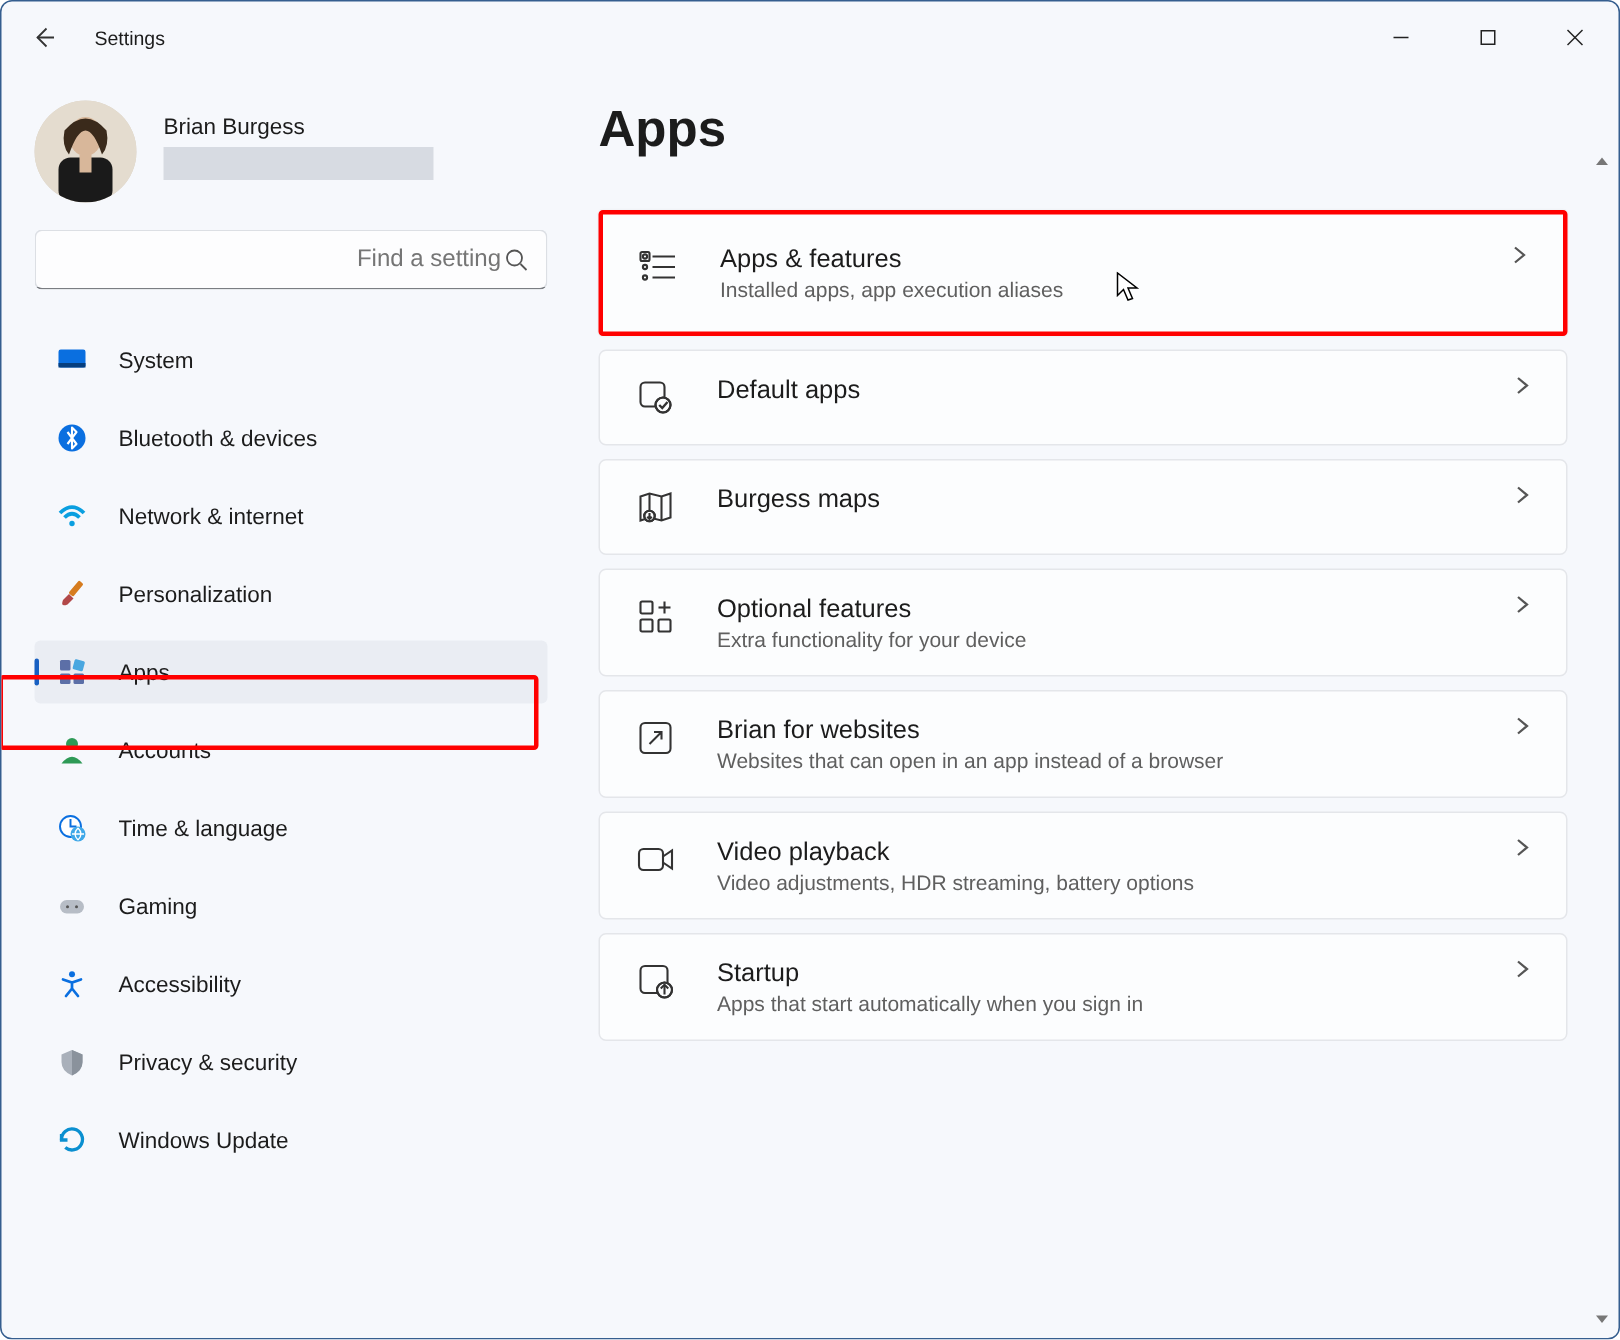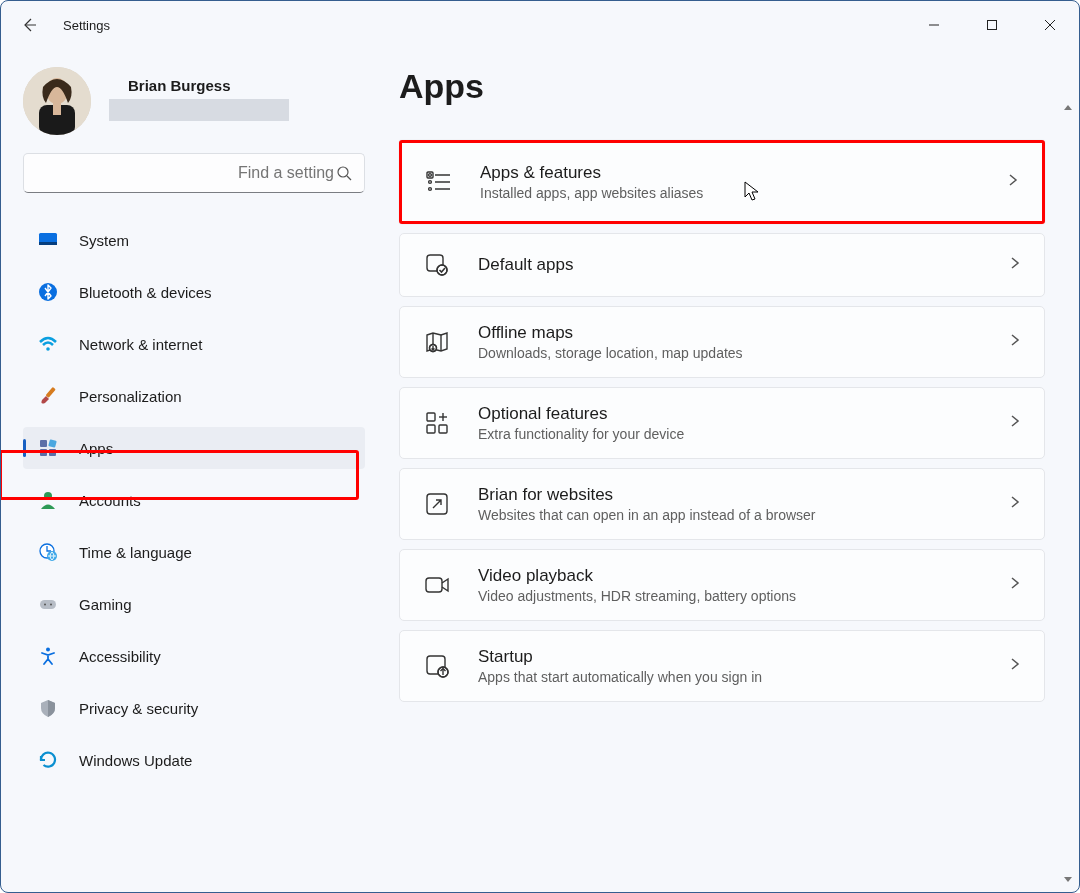--- a/index.html
+++ b/index.html
@@ -75,21 +75,21 @@
   .avatar {
     width:68px; height:68px; border-radius:50%;
     background:linear-gradient(180deg,#e8dac8 0%,#e8dac8 45%,#3b2c22 45%,#3b2c22 70%, #000 70%);
     margin-right:18px;
     position:relative;
     overflow:hidden;
     background:#d8cfc2;
   }
   .avatar svg{position:absolute;top:0;left:0;}
   .profile-info { line-height:1.2; }
-  .profile-name { font-weight:700; font-size:15px;margin-left:19px; }
+  .profile-name { font-weight:400; font-size:15px; }
   .profile-email {
     display:inline-block;
     width:180px; height:22px;
     background:#d7dbe2;
     margin-top:4px;
   }
 
   
   .search {
     display:flex; align-items:center;
@@ -143,21 +143,21 @@
 
   
   .page-title {
     font-size:34px; font-weight:600;
     margin:18px 0 34px 0;
   }
   .card {
     background:var(--card-bg);
     border:1px solid var(--border);
     border-radius:5px;
-    display:flex; align-items:center;
+    display:flex; align-items:flex-start;
     padding:16px 22px;
     margin-bottom:9px;
     cursor:pointer;
   }
   .card.highlight{
     border:3px solid var(--highlight);
     border-radius:3px;
     box-shadow:0 0 0 1px rgba(0,0,0,0.02);
     padding:20px 22px;
   }
@@ -372,21 +372,21 @@
               <circle cx="4" cy="13" r="1.4"></circle>
               <circle cx="4" cy="20" r="1.4"></circle>
               <line x1="9" y1="6" x2="24" y2="6"></line>
               <line x1="9" y1="13" x2="24" y2="13"></line>
               <line x1="9" y1="20" x2="24" y2="20"></line>
               <rect x="1" y="3" width="6" height="6" rx="1" fill="none"></rect>
             </svg>
           </span>
         <div class="card-text">
           <div class="card-title">Apps &amp; features</div>
-          <div class="card-sub">Installed apps, app websites aliases</div>
+          <div class="card-sub">Installed apps, app execution aliases</div>
         </div>
         <span class="chevron"><svg viewBox="0 0 14 14">
               <path d="M4 2 L10 7 L4 12" fill="none" stroke="#555" stroke-width="1.5"></path>
             </svg></span>
       </div>
 
       <div class="card">
         <span class="card-icon">
             <svg viewBox="0 0 26 26">
               <rect x="3" y="3" width="16" height="16" rx="3"></rect>
@@ -407,22 +407,21 @@
         <span class="card-icon">
             <svg viewBox="0 0 26 26">
               <path d="M3 6 L9 4 L17 6 L23 4 V20 L17 22 L9 20 L3 22 Z"></path>
               <path d="M9 4 V20 M17 6 V22"></path>
               <circle cx="9" cy="19" r="3.5" fill="#fcfdfe"></circle>
               <circle cx="9" cy="19" r="3.5"></circle>
               <path d="M9 17 V21 M7.5 19.5 L9 21 L10.5 19.5"></path>
             </svg>
           </span>
         <div class="card-text">
-          <div class="card-title">Offline maps</div>
-          <div class="card-sub">Downloads, storage location, map updates</div>
+          <div class="card-title">Burgess maps</div>
         </div>
         <span class="chevron"><svg viewBox="0 0 14 14">
               <path d="M4 2 L10 7 L4 12" fill="none" stroke="#555" stroke-width="1.5"></path>
             </svg></span>
       </div>
 
       <div class="card">
         <span class="card-icon">
             <svg viewBox="0 0 26 26">
               <rect x="3" y="3" width="8" height="8" rx="1"></rect>

